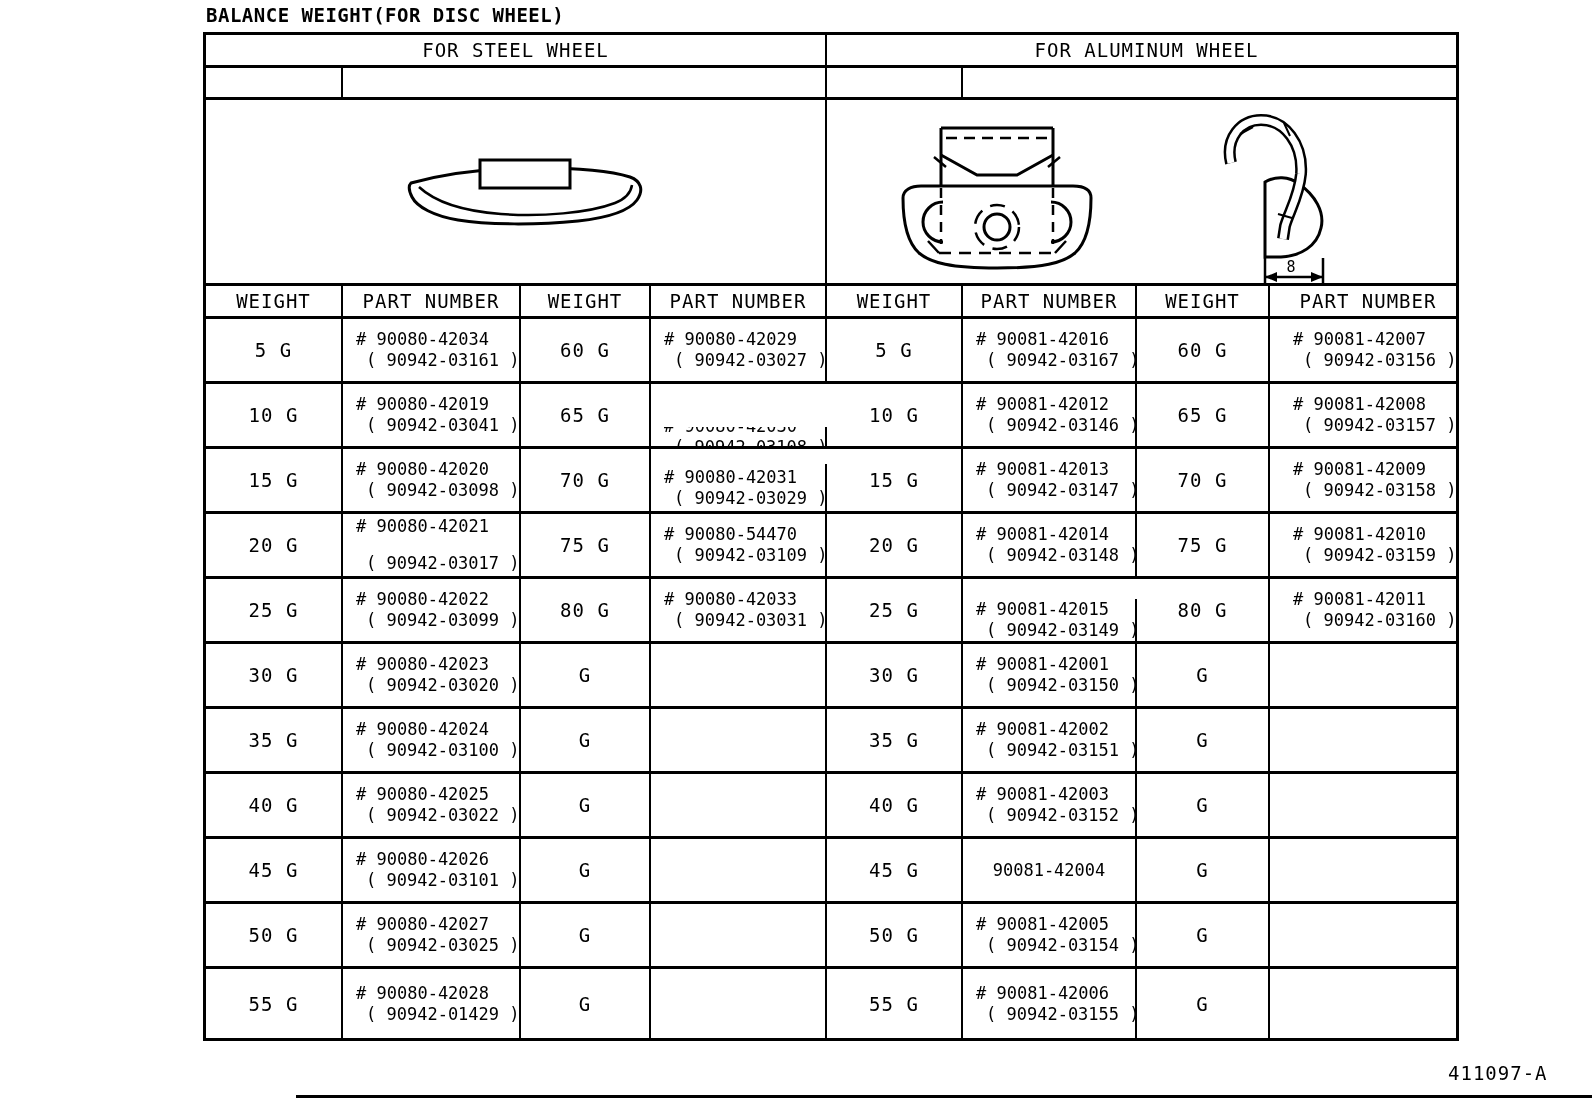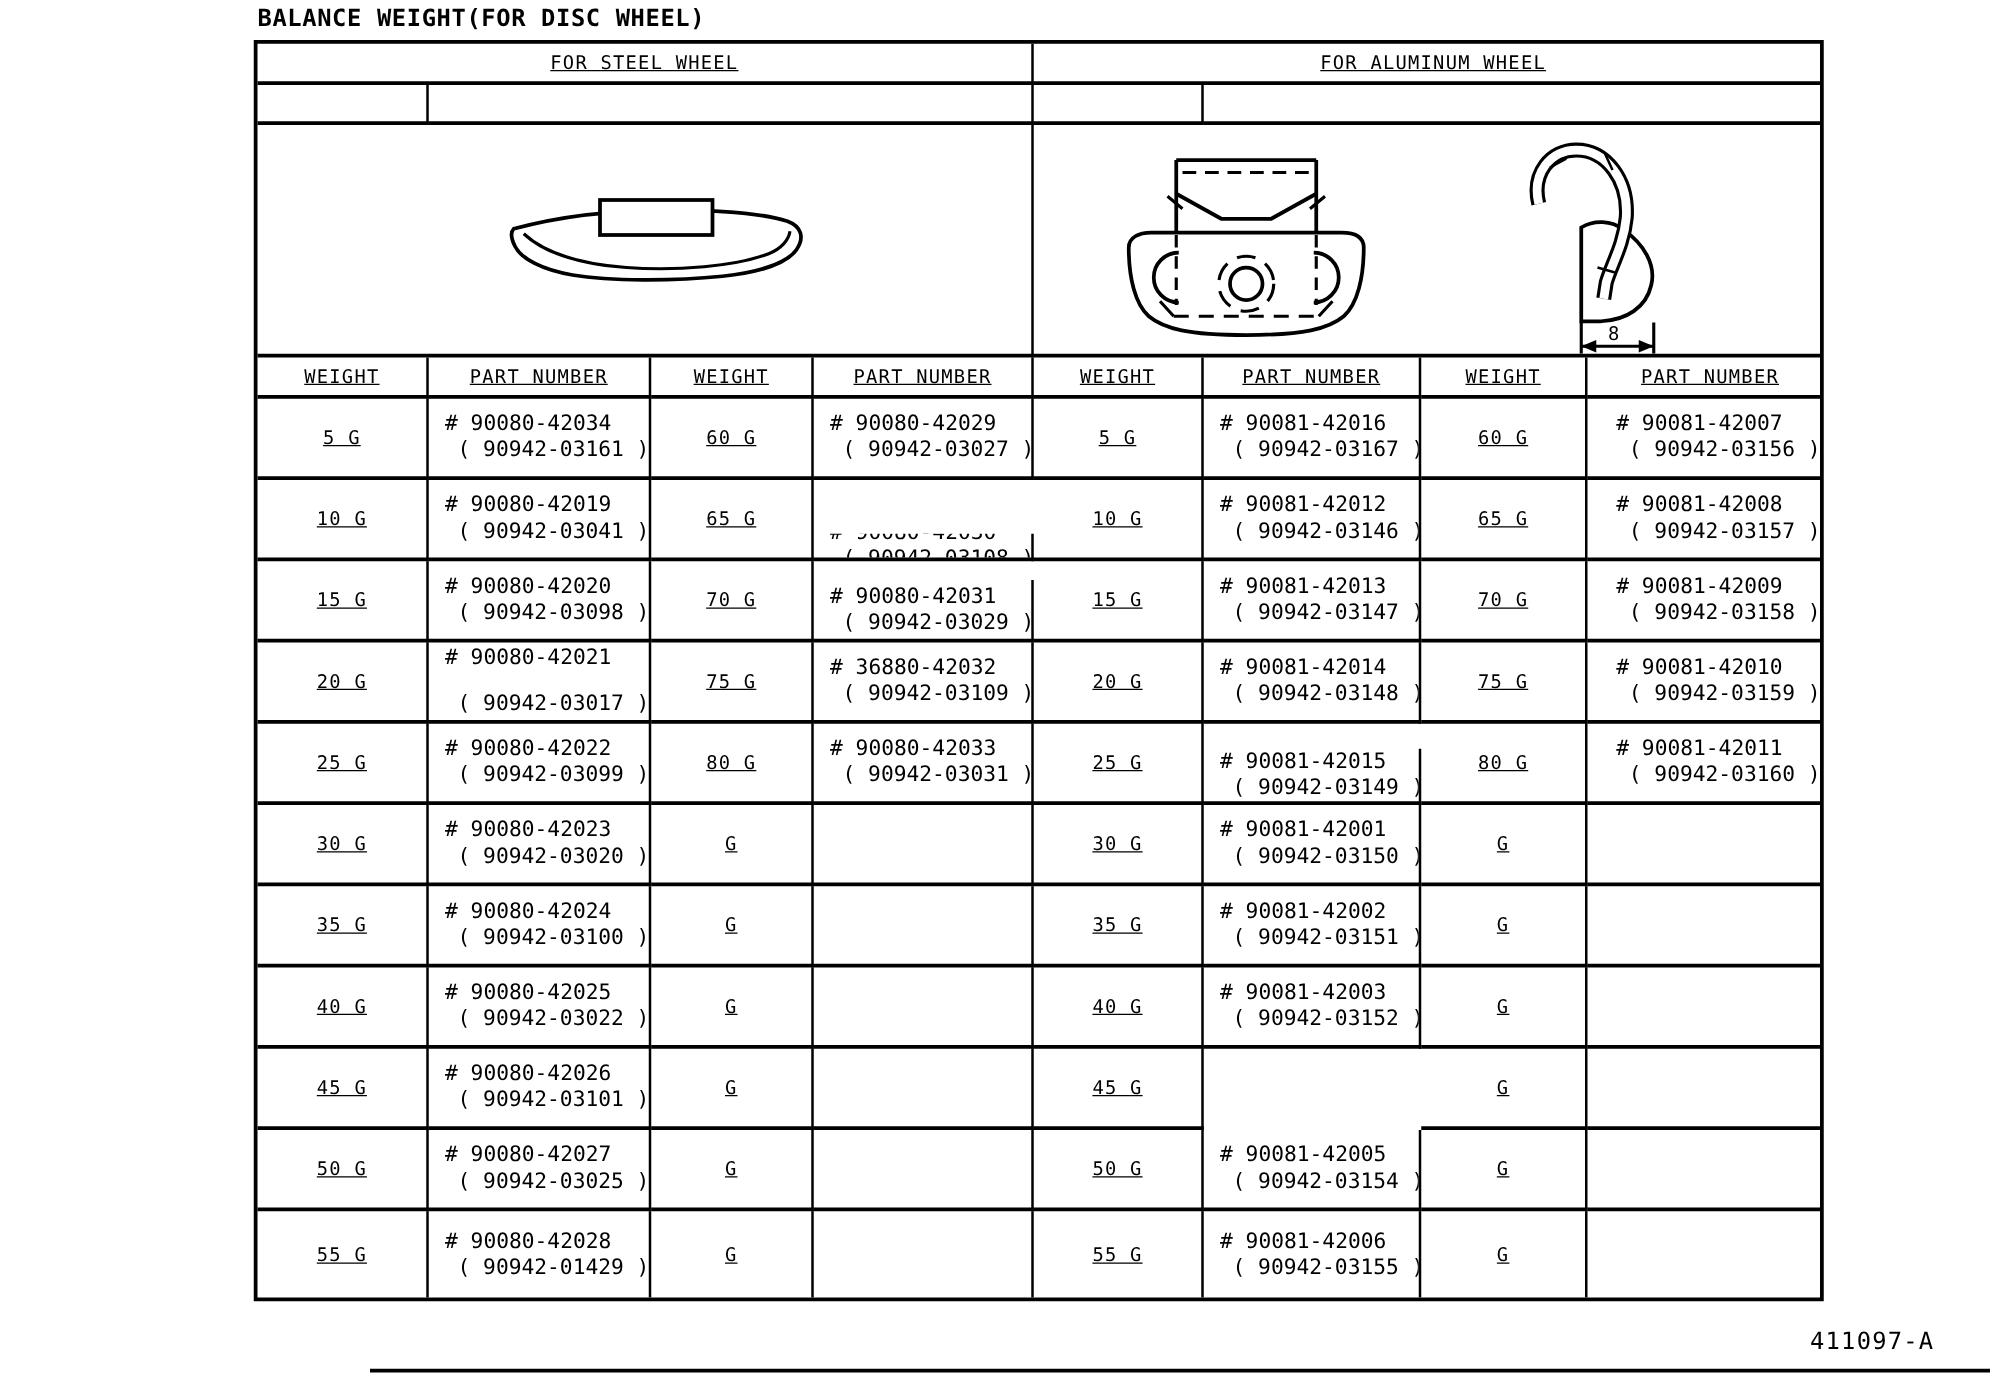--- a/index.html
+++ b/index.html
@@ -22,21 +22,21 @@
   .cell {
     box-sizing:border-box;
     border-right:2px solid #000;
     border-bottom:3px solid #000;
     overflow:hidden;
   }
   .cell.col-end { border-right:none;padding-left:10px; }
   .cell.row-end { border-bottom:none; }
   .section-header, .col-header, .weight-cell {
     display:flex; align-items:center; justify-content:center;
-    font-size:15px; letter-spacing:1px; white-space:pre;text-decoration:underline;
+    font-size:19px; letter-spacing:1px; white-space:pre;
   }
   .part-cell {
     display:flex; flex-direction:column; justify-content:center;
     font-size:17px; line-height:21px; white-space:pre;
   }
   .part-cell .pn1 { padding-left:13px; }
   .part-cell .pn2 { padding-left:23px; }
   .part-cell.center { align-items:center; }
   .part-cell.center .pn1 { padding-left:0; }
   .drawing-cell { position:relative; }
@@ -127,21 +127,21 @@
       <div class="cell part-cell" style="grid-area: 6 / 2;"><div class="pn1"># 90080-42019</div><div class="pn2">( 90942-03041 )</div></div>
       <div class="cell weight-cell" style="grid-area: 6 / 3;">65 G</div>
       <div class="cell part-cell" style="grid-area: 6 / 4; margin-top: 43px;"><div class="pn1"># 90080-42030</div><div class="pn2">( 90942-03108 )</div></div>
       <div class="cell weight-cell" style="grid-area: 7 / 1;">15 G</div>
       <div class="cell part-cell" style="grid-area: 7 / 2;"><div class="pn1"># 90080-42020</div><div class="pn2">( 90942-03098 )</div></div>
       <div class="cell weight-cell" style="grid-area: 7 / 3;">70 G</div>
       <div class="cell part-cell" style="grid-area: 7 / 4; margin-top: 15px;"><div class="pn1"># 90080-42031</div><div class="pn2">( 90942-03029 )</div></div>
       <div class="cell weight-cell" style="grid-area: 8 / 1;">20 G</div>
       <div class="cell part-cell" style="grid-area: 8 / 2; gap: 16px;"><div class="pn1"># 90080-42021</div><div class="pn2">( 90942-03017 )</div></div>
       <div class="cell weight-cell" style="grid-area: 8 / 3;">75 G</div>
-      <div class="cell part-cell" style="grid-area: 8 / 4;"><div class="pn1"># 36880-42032</div><div class="pn2">( 90942-03109 )</div></div>
+      <div class="cell part-cell" style="grid-area: 8 / 4;"><div class="pn1"># 90080-54470</div><div class="pn2">( 90942-03109 )</div></div>
       <div class="cell weight-cell" style="grid-area: 9 / 1;">25 G</div>
       <div class="cell part-cell" style="grid-area: 9 / 2;"><div class="pn1"># 90080-42022</div><div class="pn2">( 90942-03099 )</div></div>
       <div class="cell weight-cell" style="grid-area: 9 / 3;">80 G</div>
       <div class="cell part-cell" style="grid-area: 9 / 4;"><div class="pn1"># 90080-42033</div><div class="pn2">( 90942-03031 )</div></div>
       <div class="cell weight-cell" style="grid-area: 10 / 1;">30 G</div>
       <div class="cell part-cell" style="grid-area: 10 / 2;"><div class="pn1"># 90080-42023</div><div class="pn2">( 90942-03020 )</div></div>
       <div class="cell weight-cell" style="grid-area: 10 / 3;">G</div>
       <div class="cell part-cell" style="grid-area: 10 / 4;"></div>
       <div class="cell weight-cell" style="grid-area: 11 / 1;">35 G</div>
       <div class="cell part-cell" style="grid-area: 11 / 2;"><div class="pn1"># 90080-42024</div><div class="pn2">( 90942-03100 )</div></div>
@@ -193,20 +193,21 @@
       <div class="cell part-cell col-end" style="grid-area: 10 / 8;"></div>
       <div class="cell weight-cell" style="grid-area: 11 / 5;">35 G</div>
       <div class="cell part-cell" style="grid-area: 11 / 6;"><div class="pn1"># 90081-42002</div><div class="pn2">( 90942-03151 )</div></div>
       <div class="cell weight-cell" style="grid-area: 11 / 7;">G</div>
       <div class="cell part-cell col-end" style="grid-area: 11 / 8;"></div>
       <div class="cell weight-cell" style="grid-area: 12 / 5;">40 G</div>
       <div class="cell part-cell" style="grid-area: 12 / 6;"><div class="pn1"># 90081-42003</div><div class="pn2">( 90942-03152 )</div></div>
       <div class="cell weight-cell" style="grid-area: 12 / 7;">G</div>
       <div class="cell part-cell col-end" style="grid-area: 12 / 8;"></div>
       <div class="cell weight-cell" style="grid-area: 13 / 5;">45 G</div>
+      <div class="cell part-cell center" style="grid-area: 13 / 6;"><div class="pn1">90081-42004</div></div>
       <div class="cell weight-cell" style="grid-area: 13 / 7;">G</div>
       <div class="cell part-cell col-end" style="grid-area: 13 / 8;"></div>
       <div class="cell weight-cell" style="grid-area: 14 / 5;">50 G</div>
       <div class="cell part-cell" style="grid-area: 14 / 6;"><div class="pn1"># 90081-42005</div><div class="pn2">( 90942-03154 )</div></div>
       <div class="cell weight-cell" style="grid-area: 14 / 7;">G</div>
       <div class="cell part-cell col-end" style="grid-area: 14 / 8;"></div>
       <div class="cell weight-cell row-end" style="grid-area: 15 / 5;">55 G</div>
       <div class="cell part-cell row-end" style="grid-area: 15 / 6;"><div class="pn1"># 90081-42006</div><div class="pn2">( 90942-03155 )</div></div>
       <div class="cell weight-cell row-end" style="grid-area: 15 / 7;">G</div>
       <div class="cell part-cell col-end row-end" style="grid-area: 15 / 8;"></div>

